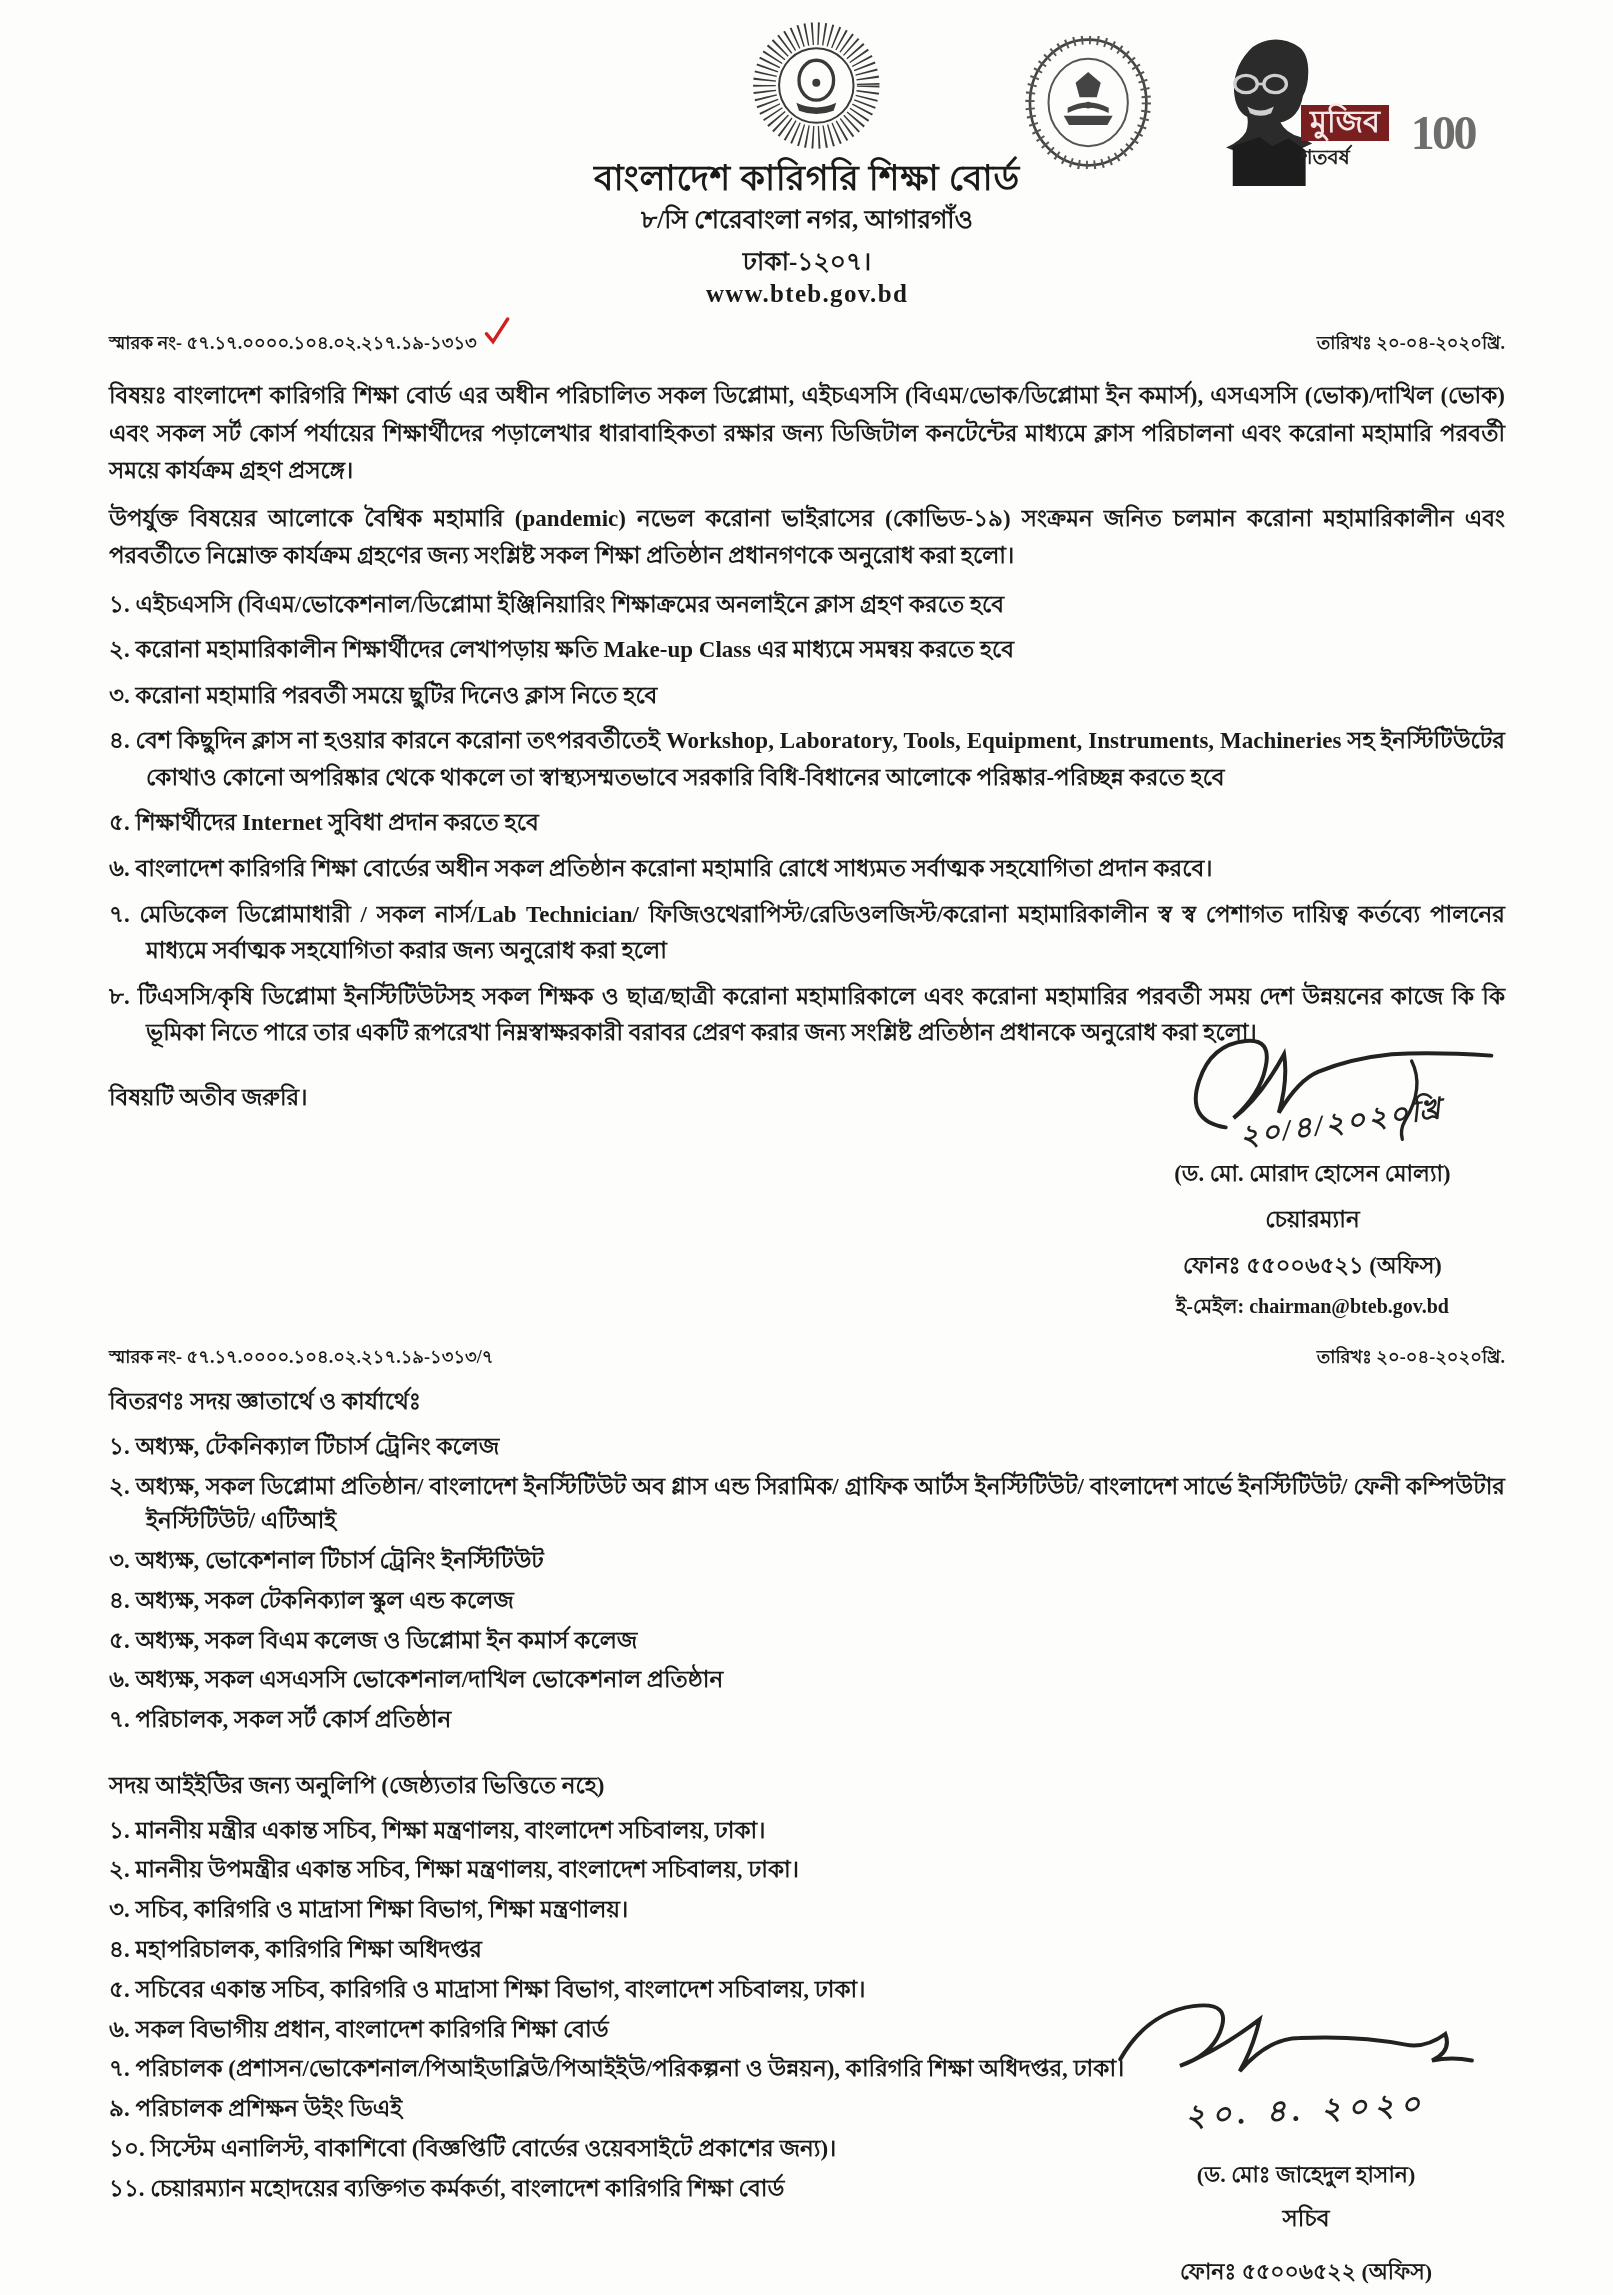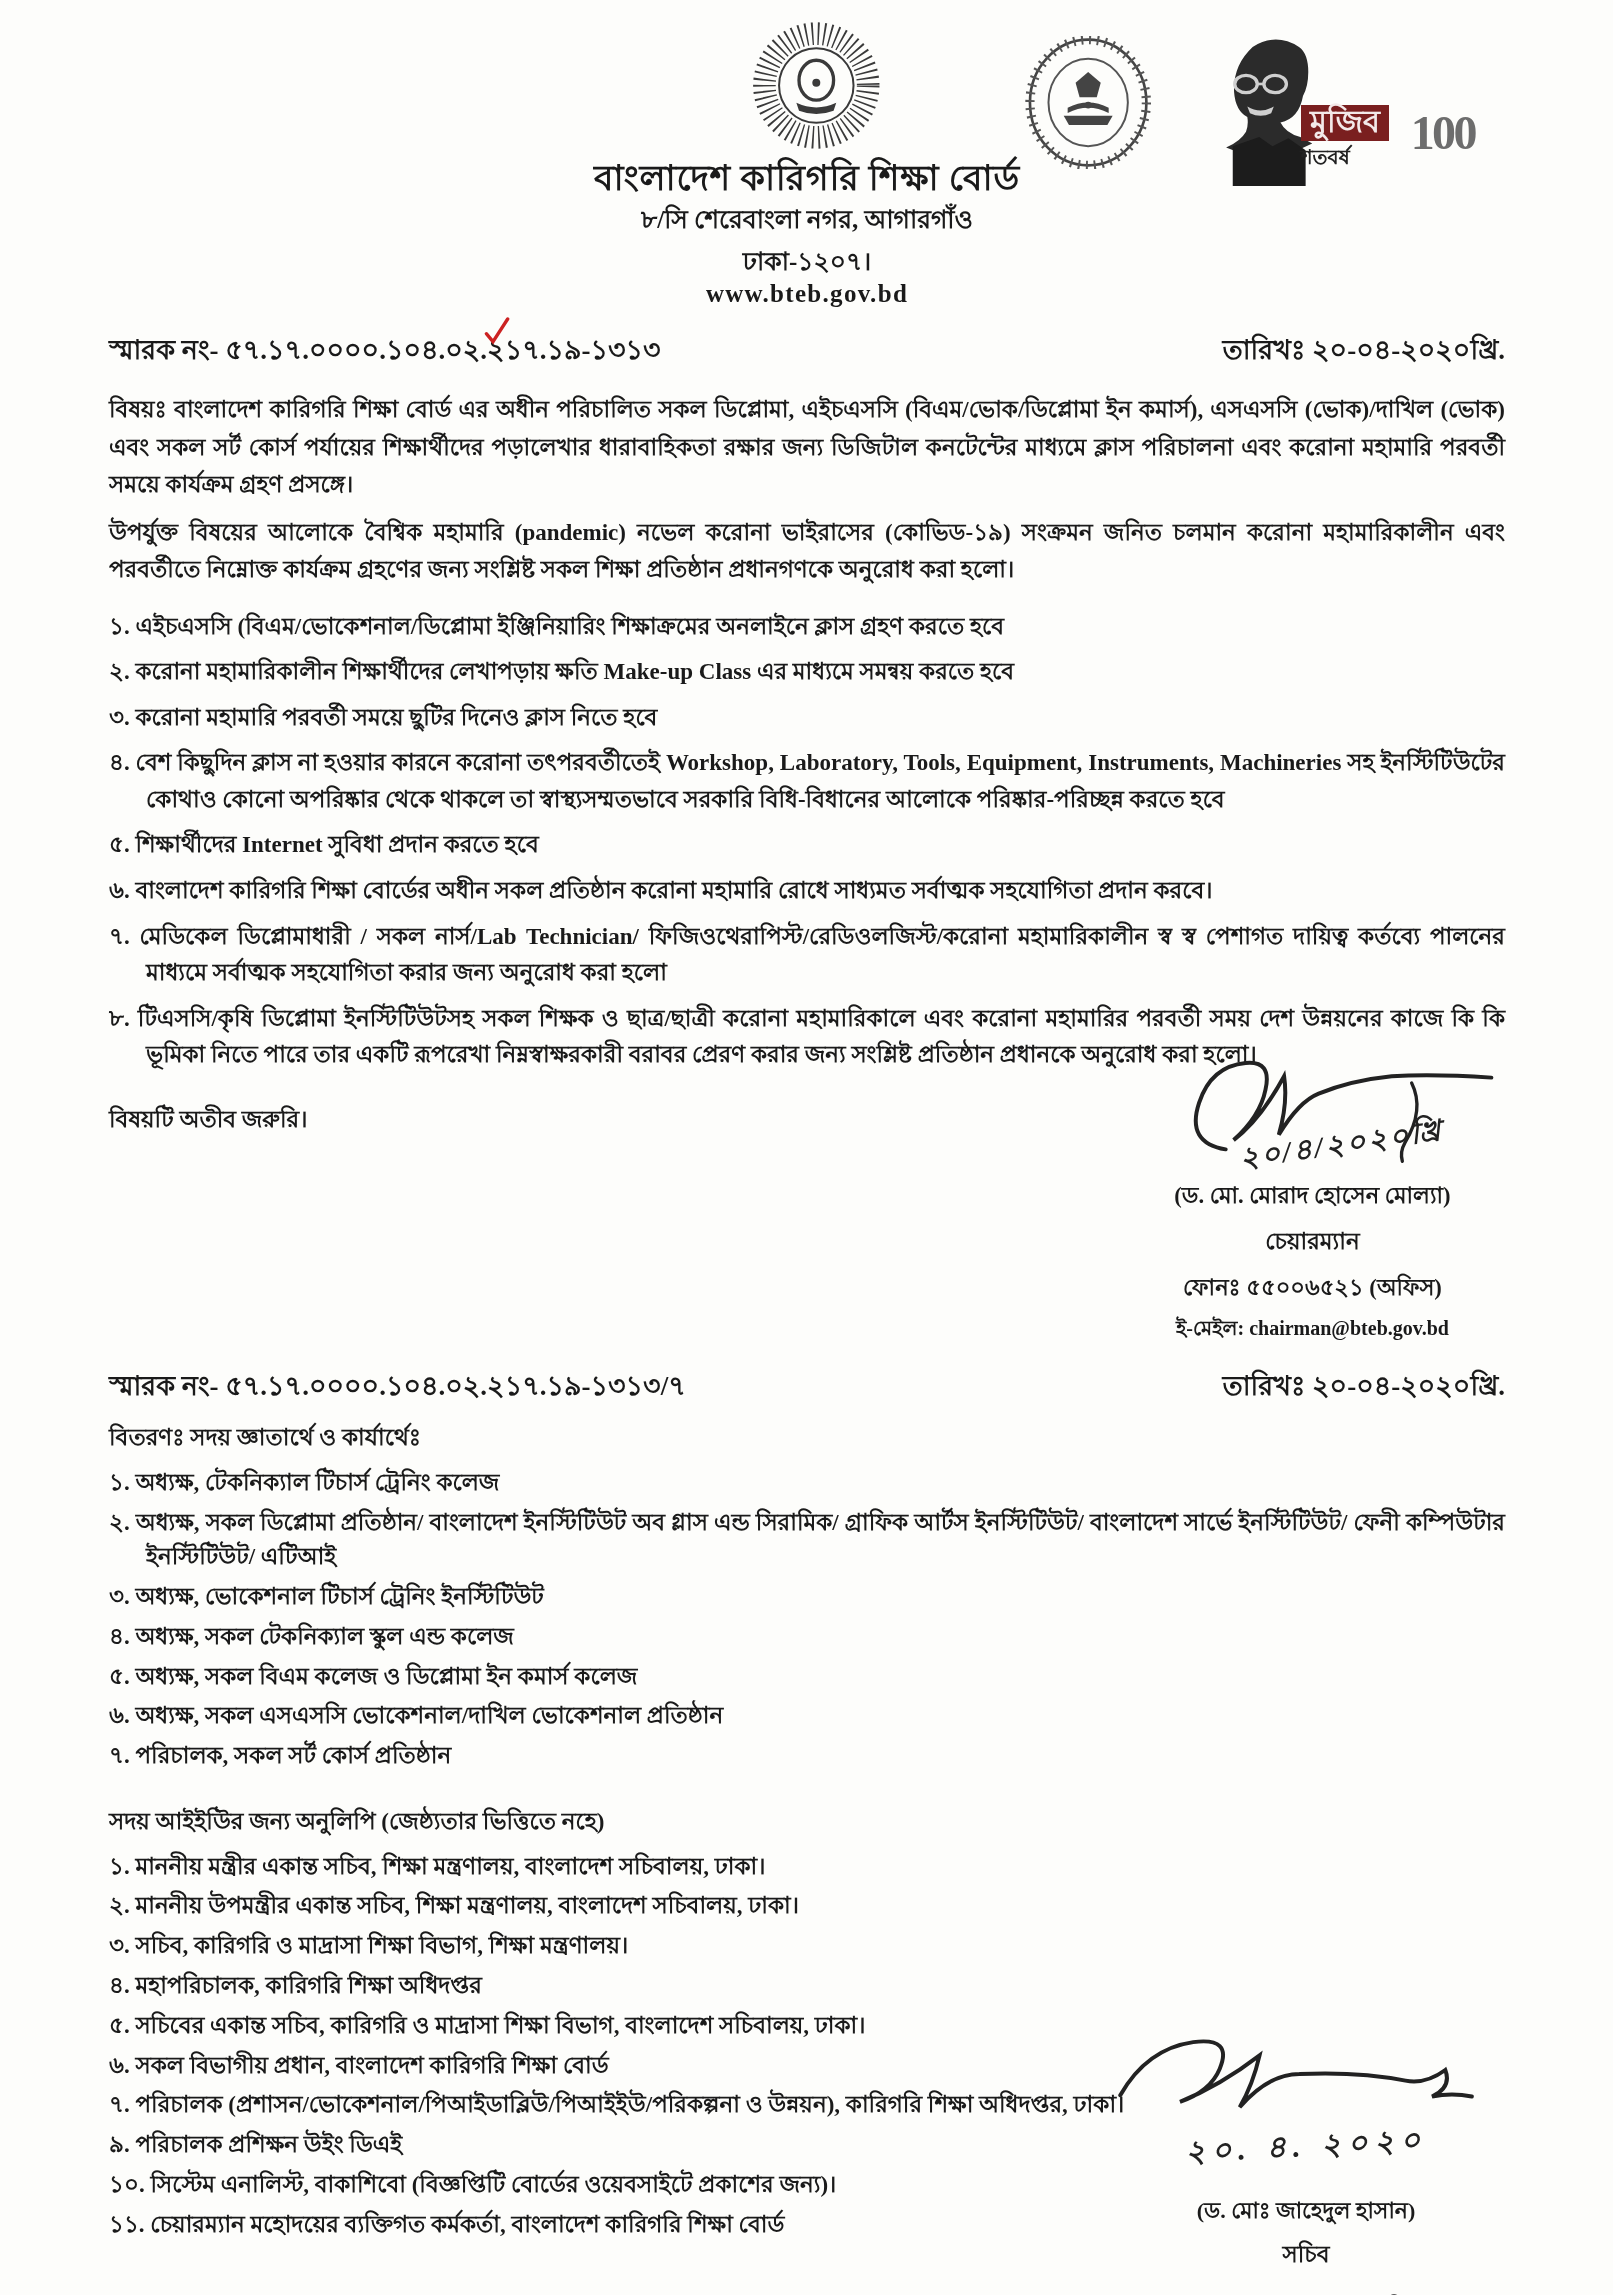--- a/index.html
+++ b/index.html
@@ -22,25 +22,25 @@
   .addr1{position:absolute;top:187px;left:0;right:0;font-size:25px;}
   .addr2{position:absolute;top:229px;left:0;right:0;font-size:25px;}
   .website{position:absolute;top:267px;left:0;right:0;font-size:25px;letter-spacing:1.3px;}
   .logo-book{position:absolute;right:352px;top:23px;}
   .logo-mujib{position:absolute;right:60px;top:13.3px;width:239px;height:159px;}
   .mujib-label{position:absolute;right:5.3px;top:78px;width:139px;text-align:left;}
   .mujib-word1{display:inline-block;background:#7a1f1f;color:#f3e9e9;font-size:30.5px;padding:1.3px 9.3px;line-height:1.1;}
   .mujib-word2{display:block;color:#222;font-size:20px;margin-top:1.3px;}
   .mujib-100{position:absolute;right:-35px;top:0;font-size:48px;color:#555;letter-spacing:-2.7px;opacity:.85;}
   
-  .memo-row{display:flex;justify-content:space-between;font-size:27px;margin-top:17px;position:relative;gap:17px;}
+  .memo-row{display:flex;justify-content:space-between;font-size:18px;margin-top:17px;position:relative;gap:17px;}
   .red-tick{position:absolute;left:368px;top:-18.6px;}
   
   .para{font-size:23px;line-height:1.62;text-align:justify;margin-top:17px;}
-  .list{margin-top:20px;}
+  .list{margin-top:12px;}
   .item{font-size:23px;line-height:1.58;text-align:justify;padding-left:37px;text-indent:-37px;margin-bottom:9.3px;}
   
   .sig-section{position:relative;height:265px;}
   .urgent{position:absolute;left:0;top:18.6px;font-size:23px;}
   .chairman-block{position:absolute;right:6.6px;top:-40px;width:372px;text-align:center;}
   .chairman-sig{position:relative;height:133px;}
   .hand{font-style:italic;color:#222;}
   .hand-date-ch{position:absolute;left:113px;top:78px;font-size:29px;transform:rotate(-8deg);letter-spacing:2.7px;}
   .ch-name{font-size:22.6px;margin-top:2.7px;}
   .ch-title{font-size:23px;margin-top:6.6px;}

